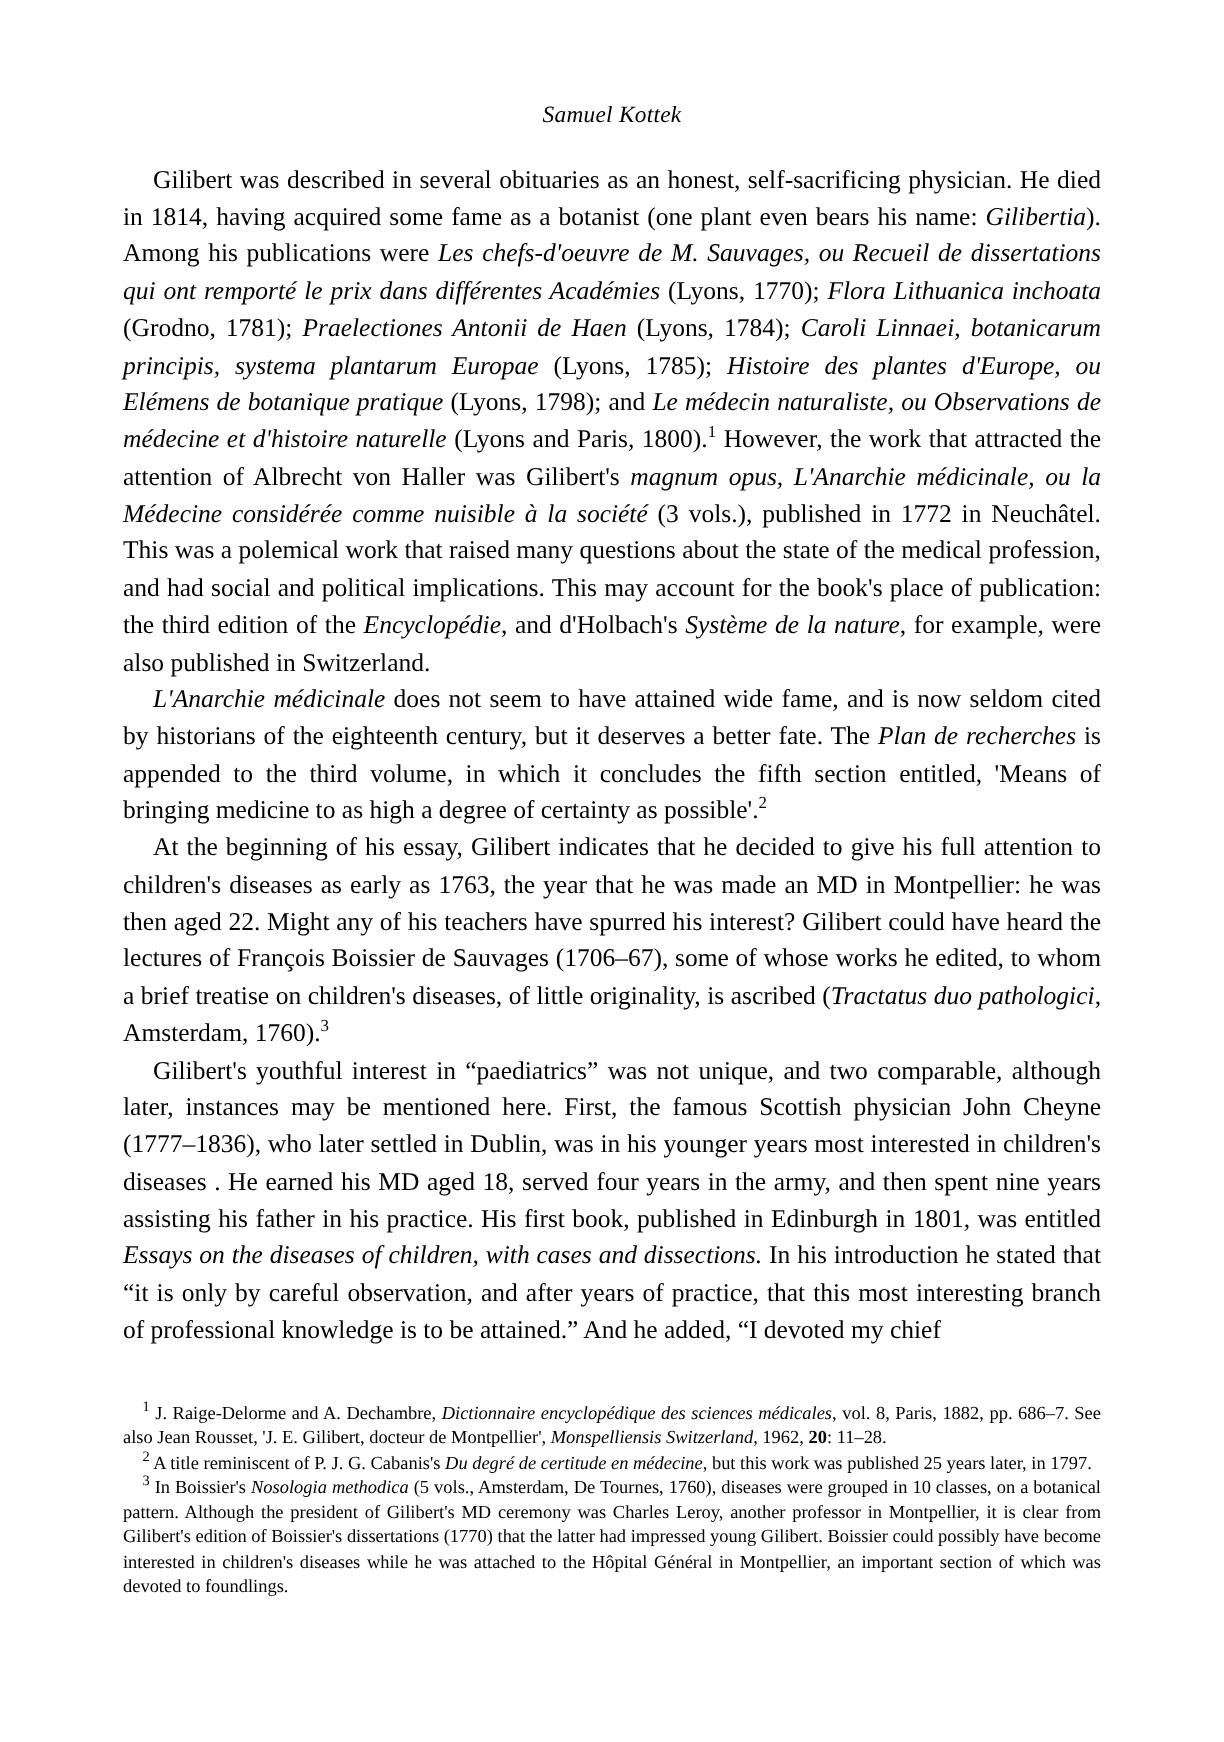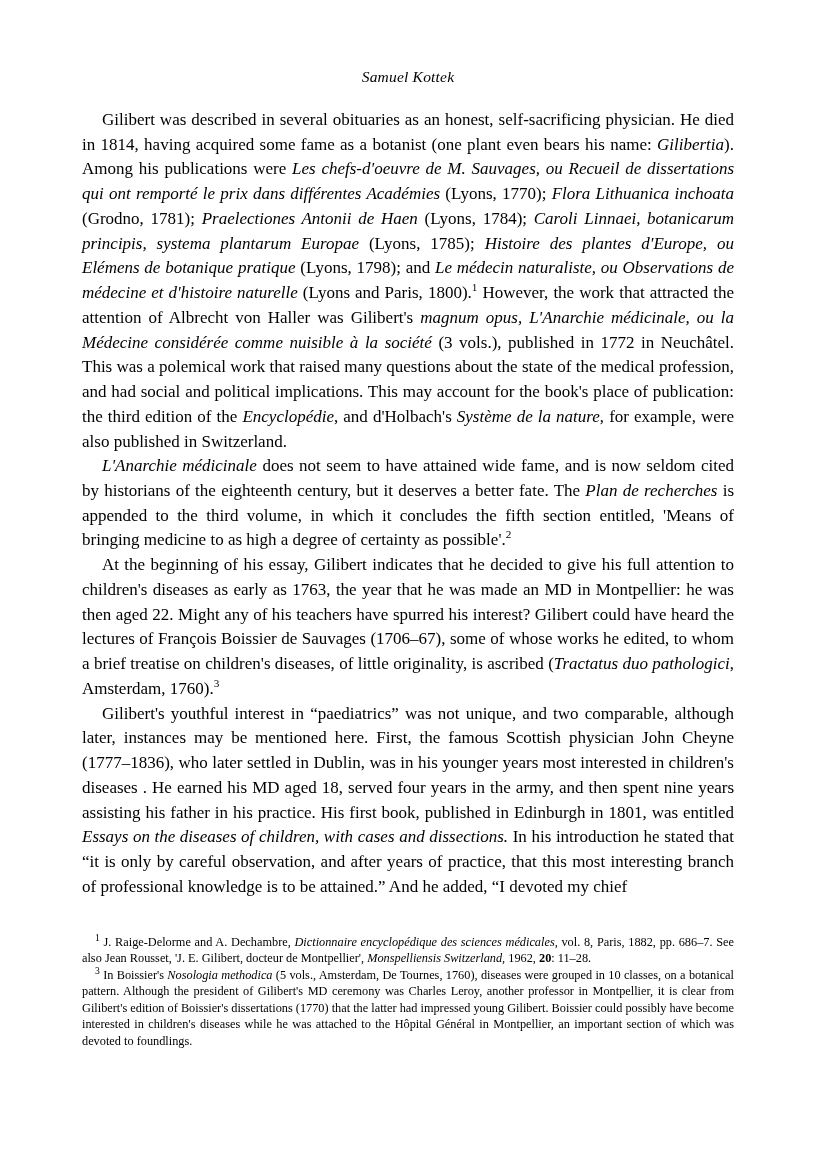--- a/index.html
+++ b/index.html
@@ -77,17 +77,18 @@
 
   <div class="body-text">
     <p class="para">Gilibert was described in several obituaries as an honest, self-sacrificing physician. He died in 1814, having acquired some fame as a botanist (one plant even bears his name: <i>Gilibertia</i>). Among his publications were <i>Les chefs-d'oeuvre de M. Sauvages, ou Recueil de dissertations qui ont remporté le prix dans différentes Académies</i> (Lyons, 1770); <i>Flora Lithuanica inchoata</i> (Grodno, 1781); <i>Praelectiones Antonii de Haen</i> (Lyons, 1784); <i>Caroli Linnaei, botanicarum principis, systema plantarum Europae</i> (Lyons, 1785); <i>Histoire des plantes d'Europe, ou Elémens de botanique pratique</i> (Lyons, 1798); and <i>Le médecin naturaliste, ou Observations de médecine et d'histoire naturelle</i> (Lyons and Paris, 1800).<sup>1</sup> However, the work that attracted the attention of Albrecht von Haller was Gilibert's <i>magnum opus, L'Anarchie médicinale, ou la Médecine considérée comme nuisible à la société</i> (3 vols.), published in 1772 in Neuchâtel. This was a polemical work that raised many questions about the state of the medical profession, and had social and political implications. This may account for the book's place of publication: the third edition of the <i>Encyclopédie</i>, and d'Holbach's <i>Système de la nature</i>, for example, were also published in Switzerland.</p>
     <p class="para"><i>L'Anarchie médicinale</i> does not seem to have attained wide fame, and is now seldom cited by historians of the eighteenth century, but it deserves a better fate. The <i>Plan de recherches</i> is appended to the third volume, in which it concludes the fifth section entitled, 'Means of bringing medicine to as high a degree of certainty as possible'.<sup>2</sup></p>
     <p class="para">At the beginning of his essay, Gilibert indicates that he decided to give his full attention to children's diseases as early as 1763, the year that he was made an MD in Montpellier: he was then aged 22. Might any of his teachers have spurred his interest? Gilibert could have heard the lectures of François Boissier de Sauvages (1706–67), some of whose works he edited, to whom a brief treatise on children's diseases, of little originality, is ascribed (<i>Tractatus duo pathologici</i>, Amsterdam, 1760).<sup>3</sup></p>
     <p class="para">Gilibert's youthful interest in “paediatrics” was not unique, and two comparable, although later, instances may be mentioned here. First, the famous Scottish physician John Cheyne (1777–1836), who later settled in Dublin, was in his younger years most interested in children's diseases . He earned his MD aged 18, served four years in the army, and then spent nine years assisting  his father in his practice. His first book, published in Edinburgh in 1801, was entitled <i>Essays on the diseases of children, with cases and dissections.</i> In his introduction he stated that “it is only by careful observation, and after years of practice, that this most interesting branch of professional knowledge is to be attained.” And he added, “I devoted my chief</p>
   </div>
 
   <div class="footnotes">
     <p><sup>1</sup> J. Raige-Delorme and A. Dechambre, <i>Dictionnaire encyclopédique des sciences médicales</i>, vol. 8, Paris, 1882, pp. 686–7. See also Jean Rousset, 'J. E. Gilibert, docteur de Montpellier', <i>Monspelliensis Switzerland</i>, 1962, <b>20</b>: 11–28.</p>
+    <p><sup>2</sup> A title reminiscent of P. J. G. Cabanis's <i>Du degré de certitude en médecine</i>, but this work was published 25 years later, in 1797.</p>
     <p><sup>3</sup> In Boissier's <i>Nosologia methodica</i> (5 vols., Amsterdam, De Tournes, 1760), diseases were grouped in 10 classes, on a botanical pattern. Although the president of Gilibert's MD ceremony was Charles Leroy, another professor in Montpellier, it is clear from Gilibert's edition of Boissier's dissertations (1770) that the latter had impressed young Gilibert. Boissier could possibly have become interested in children's diseases while he was attached to the Hôpital Général in Montpellier, an important section of which was devoted to foundlings.</p>
   </div>
 
 
 </div>
 
 </body></html>

